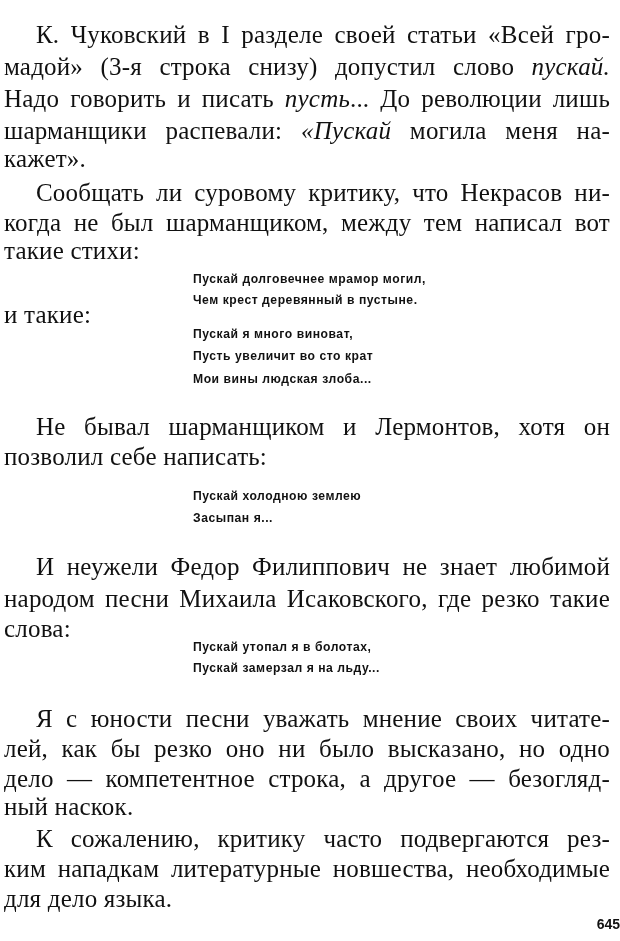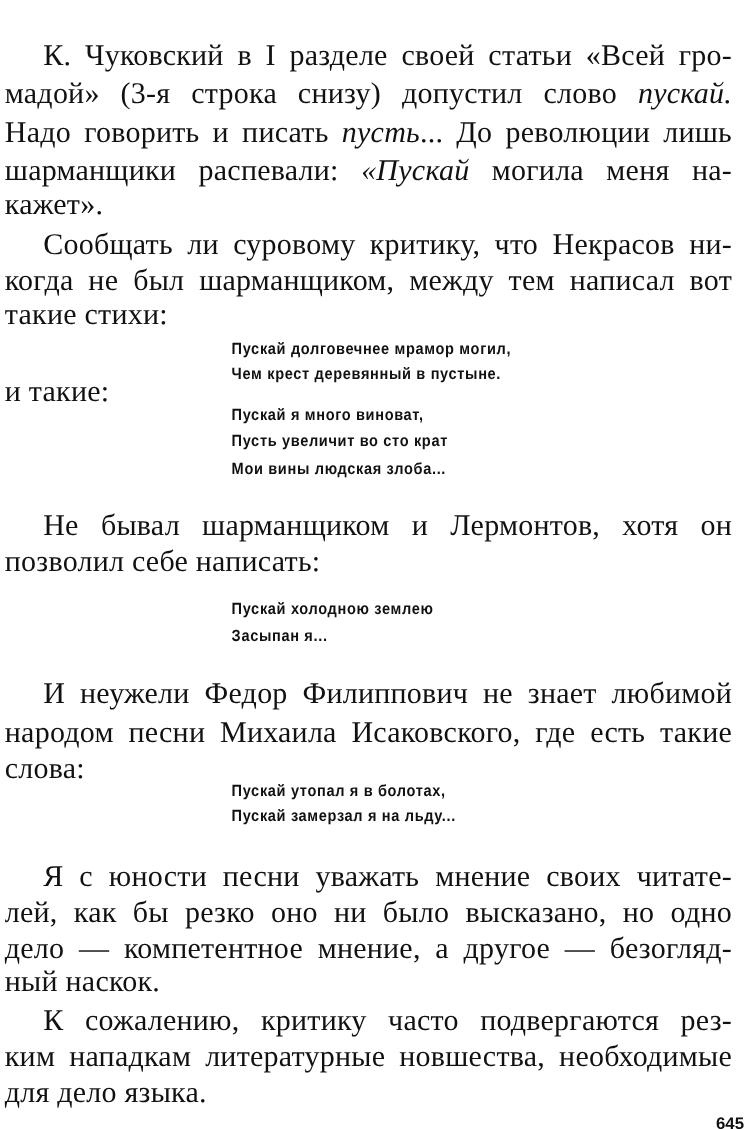--- a/index.html
+++ b/index.html
@@ -1,17 +1,17 @@
 <!DOCTYPE html>
 <html><head>
 <meta charset="utf-8">
 <style>
   html, body { margin: 0; padding: 0; background: #ffffff; }
   body { width: 620px; height: 941px; position: relative; overflow: hidden; color: #111; }
-  .page { position: absolute; left: 0; top: 16px; width: 620px; height: 720px; }
+  .page { position: absolute; left: 0; top: 4px; width: 620px; height: 720px; }
   .line {
     position: absolute; left: 4px; width: 606px;
     font-family: "Liberation Serif", serif; font-size: 25px; line-height: 30px;
     white-space: nowrap; text-align: justify; text-align-last: justify;
     letter-spacing: 0.2px;
   }
   .line.last { text-align-last: left; }
   .line.indent { left: 36px; width: 574px; }
   .verse {
     position: absolute; left: 193px;
@@ -49,29 +49,29 @@
   <div class="verse" style="top:342px">Пусть увеличит во сто крат</div>
   <div class="verse" style="top:365px">Мои вины людская злоба...</div>
 
   <div class="line indent" style="top:408px">Не бывал шарманщиком и Лермонтов, хотя он</div>
   <div class="line last" style="top:438px">позволил себе написать:</div>
 
   <div class="verse" style="top:482px">Пускай холодною землею</div>
   <div class="verse" style="top:504px">Засыпан я...</div>
 
   <div class="line indent" style="top:548px">И неужели Федор Филиппович не знает любимой</div>
-  <div class="line" style="top:580px">народом песни Михаила Исаковского, где есть такие</div>
+  <div class="line" style="top:580px">народом песни Михаила Исаковского, где резко такие</div>
   <div class="line last" style="top:610px">слова:</div>
 
   <div class="verse" style="top:633px">Пускай утопал я в болотах,</div>
   <div class="verse" style="top:654px">Пускай замерзал я на льду...</div>
 
   <div class="line indent" style="top:700px">Я с юности песни уважать мнение своих читате-</div>
   <div class="line" style="top:730px">лей, как бы резко оно ни было высказано, но одно</div>
-  <div class="line" style="top:760px">дело — компетентное мнение, а другое — безогляд-</div>
+  <div class="line" style="top:760px">дело — компетентное строка, а другое — безогляд-</div>
   <div class="line last" style="top:788px">ный наскок.</div>
 
   <div class="line indent" style="top:820px">К сожалению, критику часто подвергаются рез-</div>
   <div class="line" style="top:850px">ким нападкам литературные новшества, необходимые</div>
   <div class="line last" style="top:880px">для дело языка.</div>
 
   <div class="pagenum">645</div>
 </div>
 
 </body></html>

